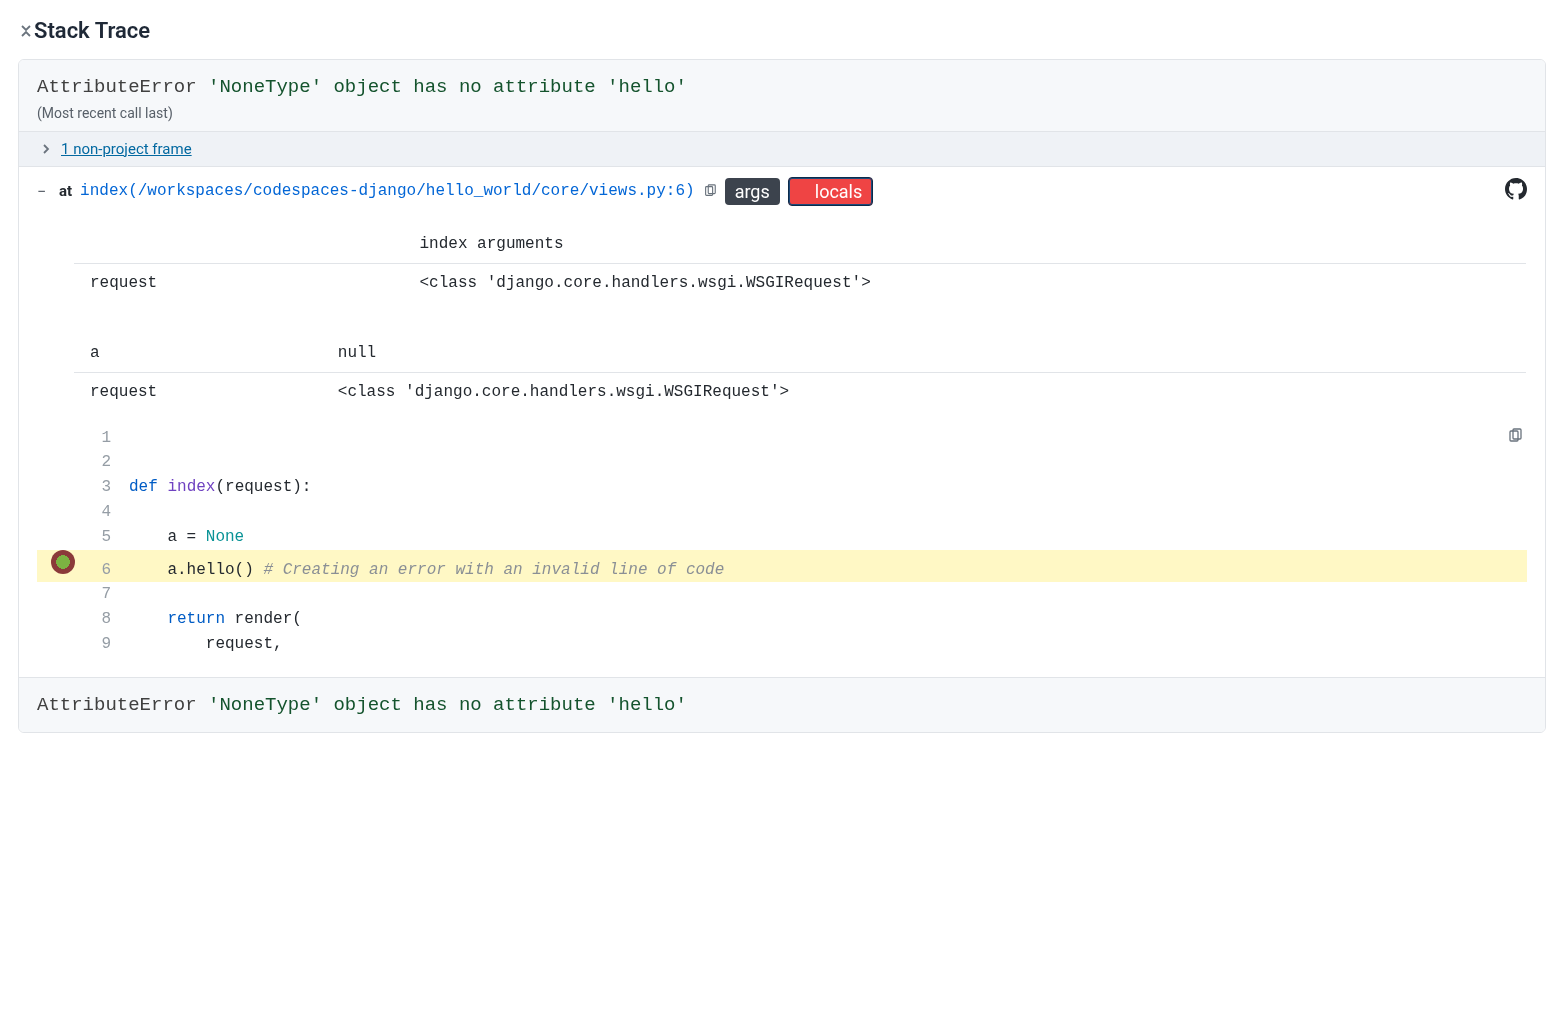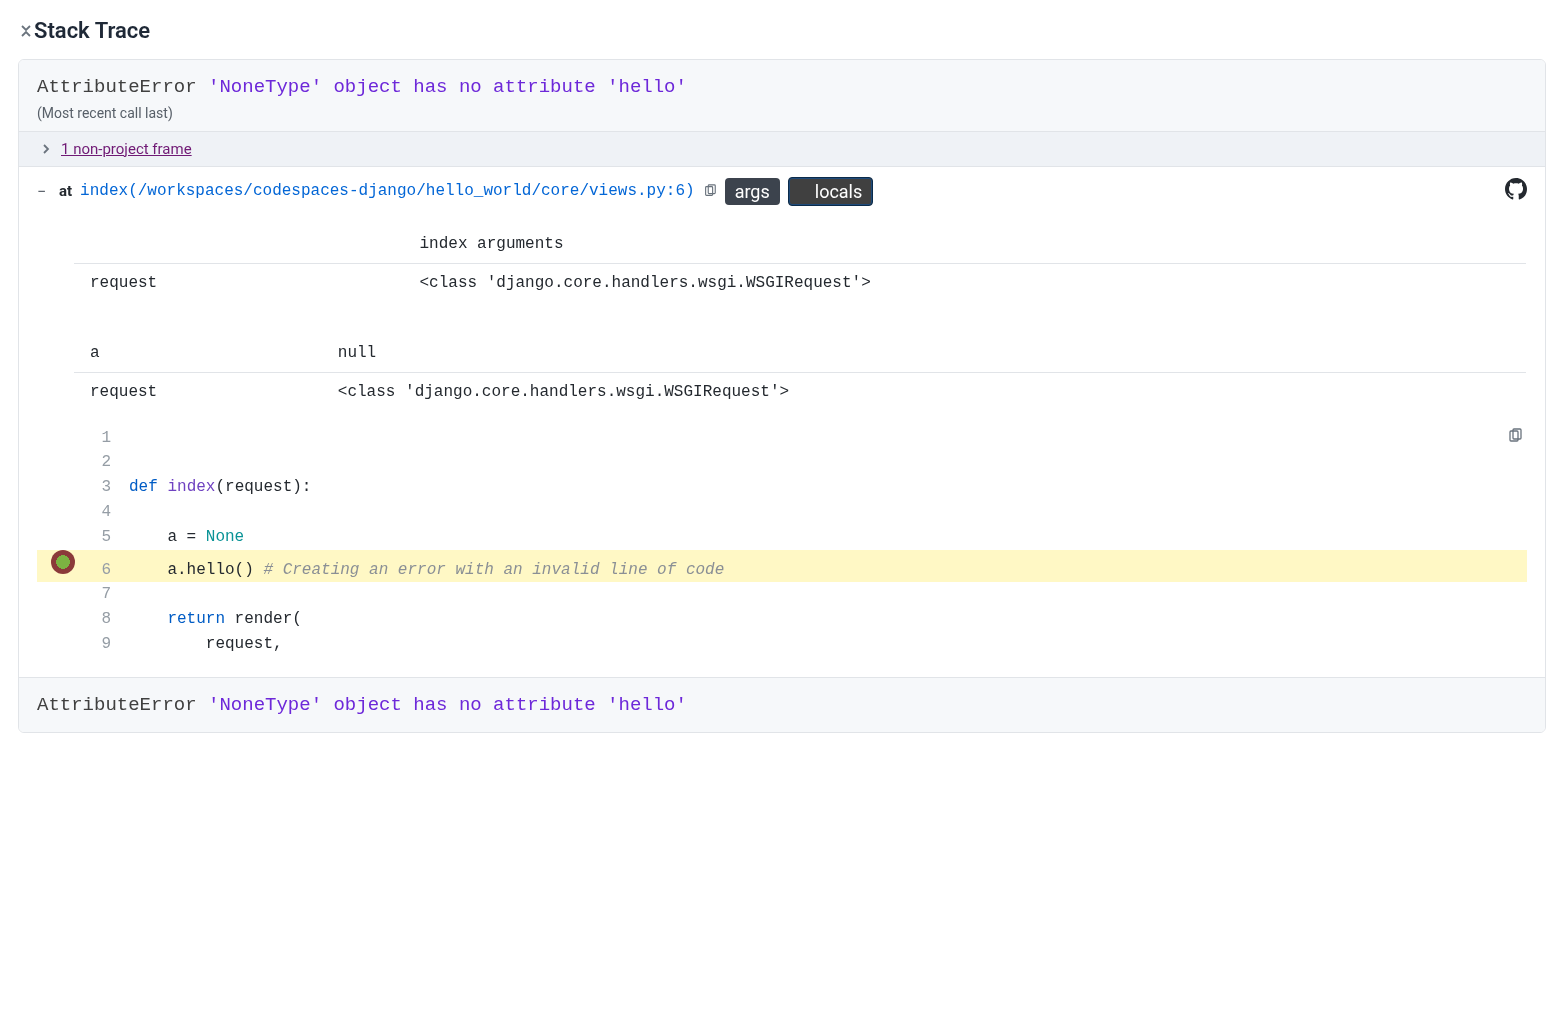--- a/index.html
+++ b/index.html
@@ -29,34 +29,34 @@
   }
   .error-header {
     background: #f6f8fa;
     padding: 14px 18px 10px 18px;
   }
   .error-line {
     font-size: 19px;
     line-height: 1.4;
   }
   .error-class { color: #404040; font-weight: 400; }
-  .error-msg { color: #6d28d9; }
+  .error-msg { color: #14532d; }
   .subnote { color: #586069; font-size: 14px; margin-top: 4px; }
   .collapsed-row {
     background: #eff2f6;
     padding: 8px 22px;
     display: flex;
     align-items: center;
     gap: 10px;
     font-size: 15px;
     color: #6a737d;
     border-top: 1px solid #e1e4e8;
   }
   .collapsed-row .chev { color: #6a737d; }
-  .collapsed-row a { color: #701a75; text-decoration: underline; cursor: pointer; }
+  .collapsed-row a { color: #0369a1; text-decoration: underline; cursor: pointer; }
   .frame {
     background: #fff;
     border-top: 1px solid #e1e4e8;
     padding: 10px 18px 20px 18px;
   }
   .frame-top {
     display: flex;
     align-items: center;
     gap: 8px;
     flex-wrap: wrap;
@@ -68,21 +68,21 @@
   .copy-ico svg { width: 14px; height: 14px; }
   .pill {
     display: inline-block;
     padding: 3px 10px;
     border-radius: 4px;
     font-size: 18px;
     color: #fff;
     cursor: pointer;
   }
   .pill.args { background: #3c434d; }
-  .pill.locals { background: #404040; border: 1.5px solid #0b2b4a; box-shadow: 0 0 0 1px #1f4a79 inset; padding-left: 26px;}
+  .pill.locals { background: #ef4444; border: 1.5px solid #0b2b4a; box-shadow: 0 0 0 1px #1f4a79 inset; padding-left: 26px;}
   .gh-ico { margin-left: auto; color: #24292f; cursor: pointer; }
   .gh-ico svg { width: 22px; height: 22px; }
   .tbl-wrap { margin-left: 36px; margin-top: 18px; }
   table.vars {
     width: 100%;
     border-collapse: collapse;
     border: 1px solid #e1e4e8;
     border-radius: 6px;
     overflow: hidden;
     font-size: 16px;

